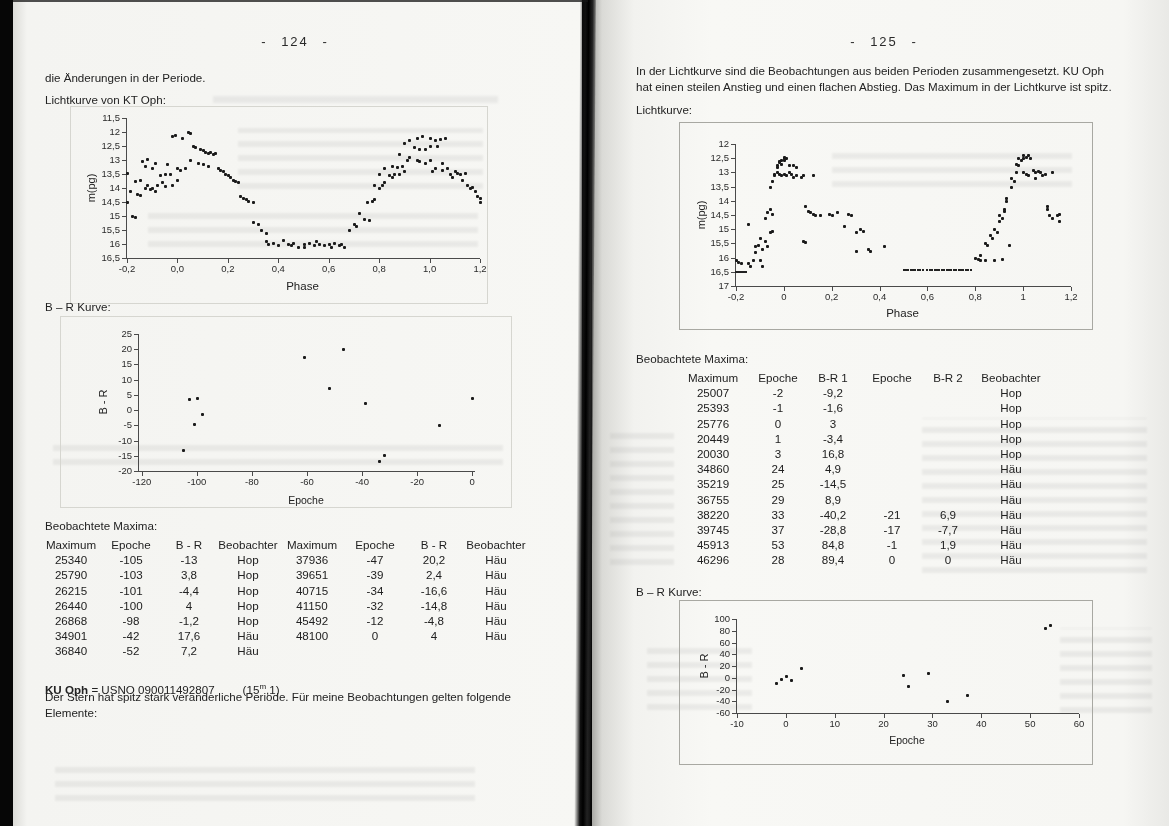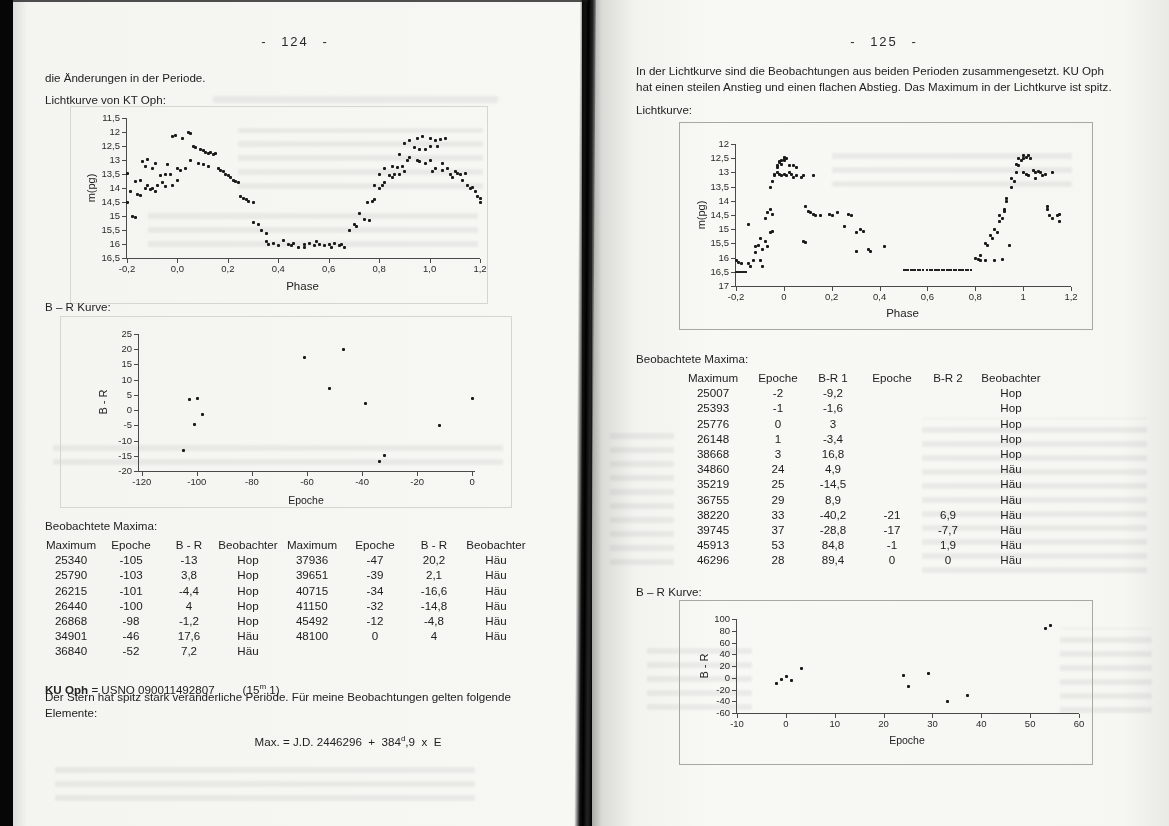--- a/index.html
+++ b/index.html
@@ -344,21 +344,21 @@
           <div class="tcell" style="width: 58px;">20,2</div>
           <div class="tcell" style="width: 66px;">Häu</div>
         </div>
         <div class="trow">
           <div class="tcell" style="width: 60px;">25790</div>
           <div class="tcell" style="width: 60px;">-103</div>
           <div class="tcell" style="width: 56px;">3,8</div>
           <div class="tcell" style="width: 62px;">Hop</div>
           <div class="tcell" style="width: 66px;">39651</div>
           <div class="tcell" style="width: 60px;">-39</div>
-          <div class="tcell" style="width: 58px;">2,1</div>
+          <div class="tcell" style="width: 58px;">2,4</div>
           <div class="tcell" style="width: 66px;">Häu</div>
         </div>
         <div class="trow">
           <div class="tcell" style="width: 60px;">26215</div>
           <div class="tcell" style="width: 60px;">-101</div>
           <div class="tcell" style="width: 56px;">-4,4</div>
           <div class="tcell" style="width: 62px;">Hop</div>
           <div class="tcell" style="width: 66px;">40715</div>
           <div class="tcell" style="width: 60px;">-34</div>
           <div class="tcell" style="width: 58px;">-16,6</div>
@@ -379,21 +379,21 @@
           <div class="tcell" style="width: 60px;">-98</div>
           <div class="tcell" style="width: 56px;">-1,2</div>
           <div class="tcell" style="width: 62px;">Hop</div>
           <div class="tcell" style="width: 66px;">45492</div>
           <div class="tcell" style="width: 60px;">-12</div>
           <div class="tcell" style="width: 58px;">-4,8</div>
           <div class="tcell" style="width: 66px;">Häu</div>
         </div>
         <div class="trow">
           <div class="tcell" style="width: 60px;">34901</div>
-          <div class="tcell" style="width: 60px;">-46</div>
+          <div class="tcell" style="width: 60px;">-42</div>
           <div class="tcell" style="width: 56px;">17,6</div>
           <div class="tcell" style="width: 62px;">Häu</div>
           <div class="tcell" style="width: 66px;">48100</div>
           <div class="tcell" style="width: 60px;">0</div>
           <div class="tcell" style="width: 58px;">4</div>
           <div class="tcell" style="width: 66px;">Häu</div>
         </div>
         <div class="trow">
           <div class="tcell" style="width: 60px;">36840</div>
           <div class="tcell" style="width: 60px;">-52</div>
@@ -408,23 +408,20 @@
 
     <div class="txt" style="left:32px;top:682px;width:512px;">
       <span class="bold">KU Oph</span><span> = USNO 090011492807</span><span class="gap28"></span><span>(15</span><sup>m</sup><span>,1)</span>
     </div>
 
     <p class="txt" style="left:32px;top:689px;width:512px;margin:0;">
       <span>Der Stern hat spitz stark veränderliche Periode. Für meine Beobachtungen gelten folgende</span><br>
       <span>Elemente:</span>
     </p>
 
-    <div class="formula" style="left:120px;top:735px;width:430px;">
-      <span class="fpart">Max. = J.D. 2446296  +  384</span><sup>d</sup><span class="fpart">,9  x  E</span>
-    </div>
   </div>
 
   <div class="page page-right">
 
     <div class="ghost" style="left:240px;top:150px;width:240px;height:40px;"></div>
     <div class="ghost" style="left:330px;top:418px;width:225px;height:158px;"></div>
     <div class="ghost" style="left:18px;top:428px;width:64px;height:140px;"></div>
     <div class="ghost" style="left:55px;top:645px;width:105px;height:68px;"></div>
     <div class="ghost" style="left:468px;top:628px;width:92px;height:88px;"></div>
 
@@ -672,29 +669,29 @@
         </div>
         <div class="trow">
           <div class="tcell" style="width: 82px;">25776</div>
           <div class="tcell" style="width: 48px;">0</div>
           <div class="tcell" style="width: 62px;">3</div>
           <div class="tcell" style="width: 56px;"></div>
           <div class="tcell" style="width: 56px;"></div>
           <div class="tcell" style="width: 70px;">Hop</div>
         </div>
         <div class="trow">
-          <div class="tcell" style="width: 82px;">26148</div>
+          <div class="tcell" style="width: 82px;">20449</div>
           <div class="tcell" style="width: 48px;">1</div>
           <div class="tcell" style="width: 62px;">-3,4</div>
           <div class="tcell" style="width: 56px;"></div>
           <div class="tcell" style="width: 56px;"></div>
           <div class="tcell" style="width: 70px;">Hop</div>
         </div>
         <div class="trow">
-          <div class="tcell" style="width: 82px;">38668</div>
+          <div class="tcell" style="width: 82px;">20030</div>
           <div class="tcell" style="width: 48px;">3</div>
           <div class="tcell" style="width: 62px;">16,8</div>
           <div class="tcell" style="width: 56px;"></div>
           <div class="tcell" style="width: 56px;"></div>
           <div class="tcell" style="width: 70px;">Hop</div>
         </div>
         <div class="trow">
           <div class="tcell" style="width: 82px;">34860</div>
           <div class="tcell" style="width: 48px;">24</div>
           <div class="tcell" style="width: 62px;">4,9</div>

